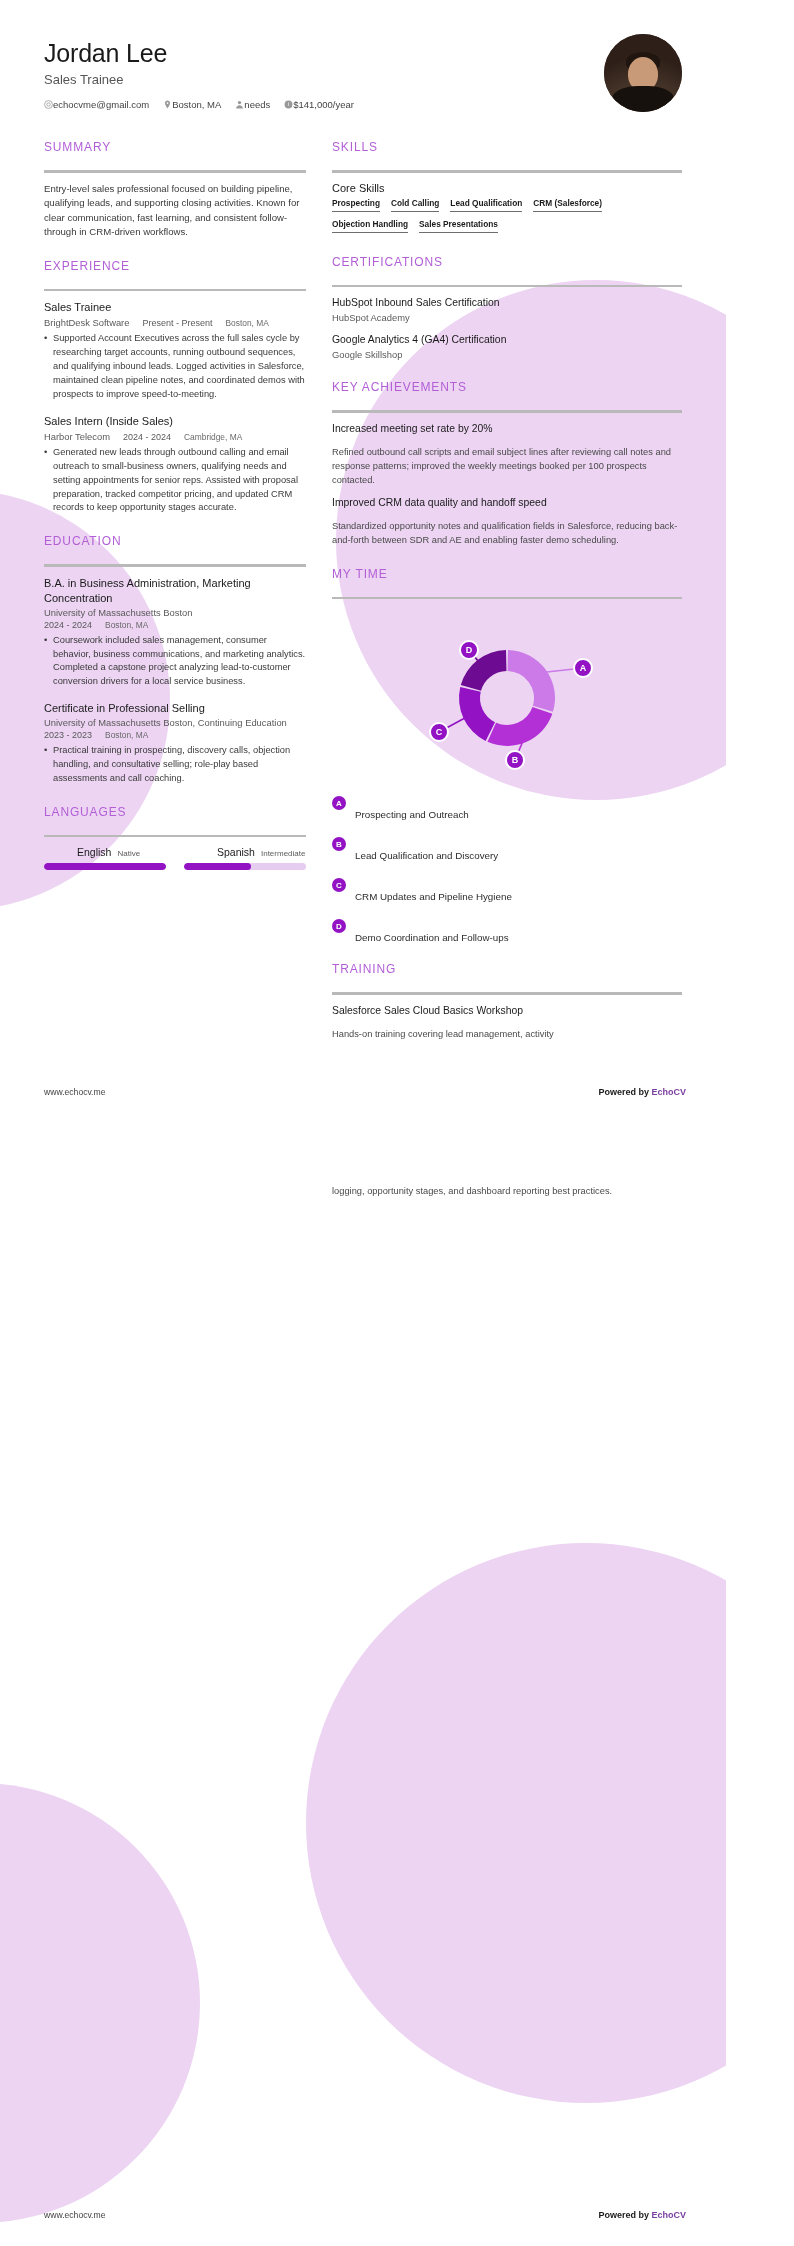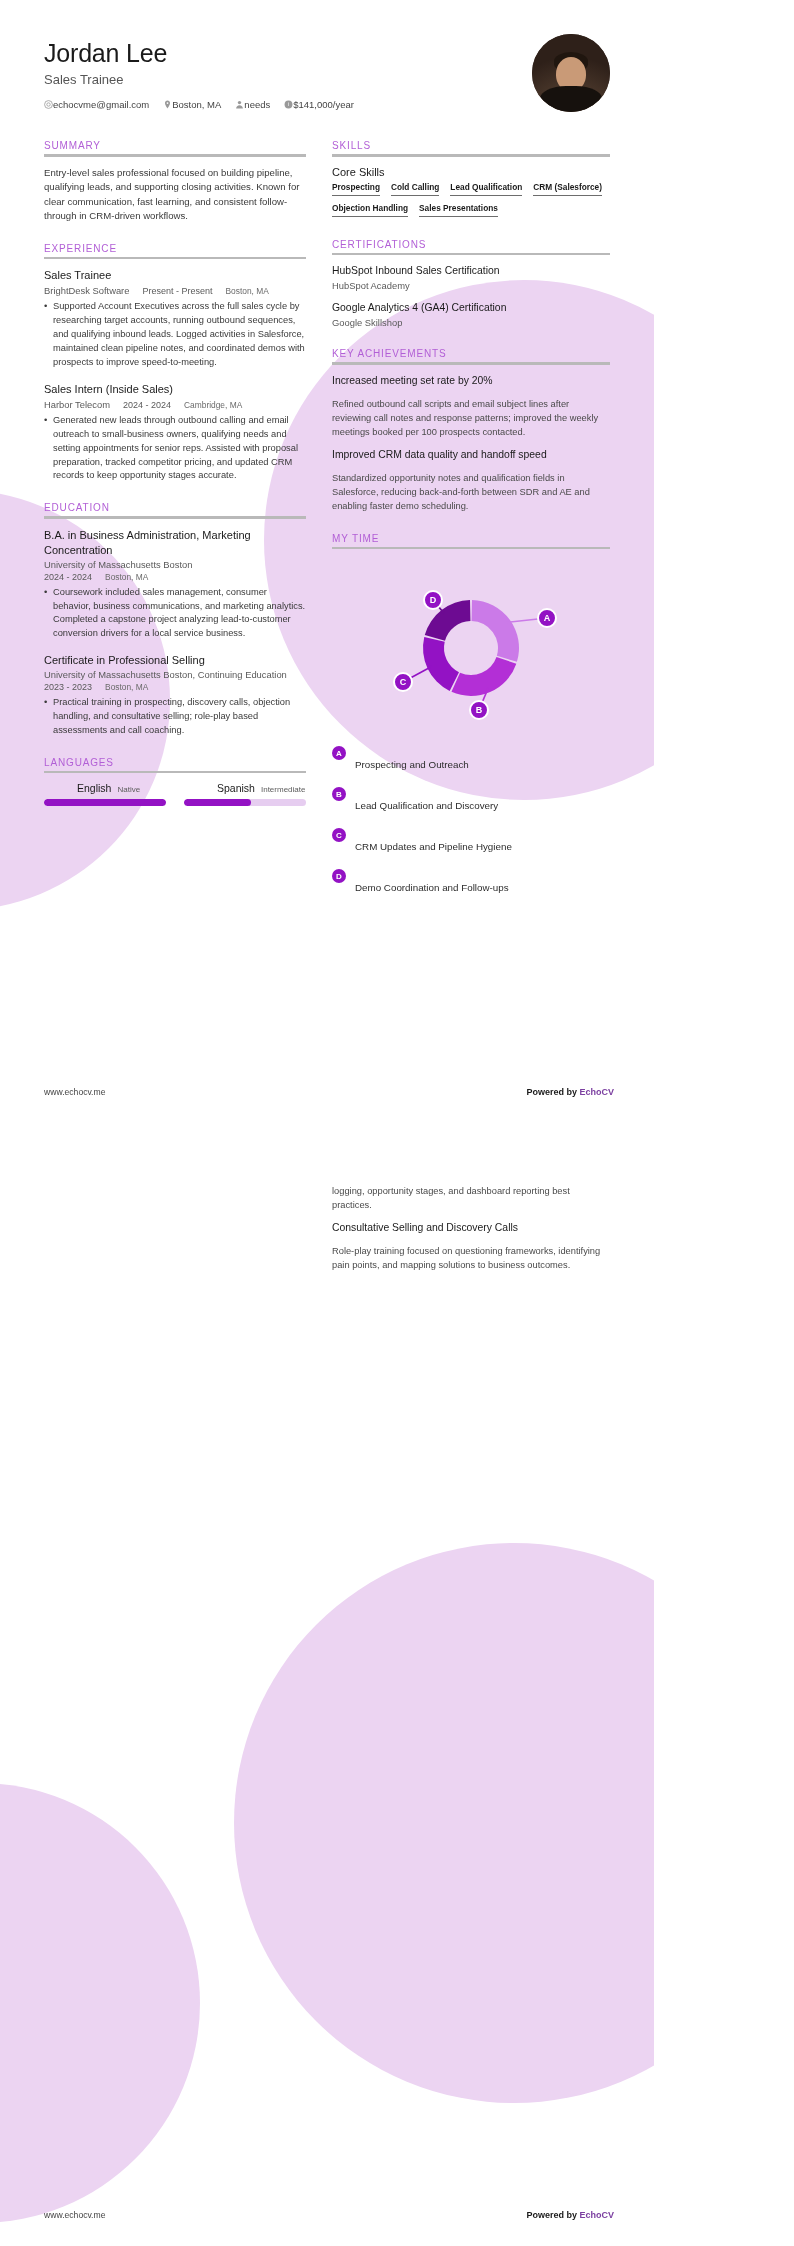--- a/index.html
+++ b/index.html
@@ -4,21 +4,21 @@
 <style>
   * { box-sizing: border-box; margin: 0; padding: 0; }
   html, body {
     width: 794px;
     background: #ffffff;
     font-family: "Liberation Sans", sans-serif;
     color: #2d2d2d;
   }
   .page {
     position: relative;
-    width: 654px;
+    width: 726px;
     height: 1123px;
     background: #ffffff;
     overflow: hidden;
   }
   
   .blob {
     position: absolute;
     border-radius: 50%;
     background: #ecd4f2;
     z-index: 0;
@@ -100,26 +100,26 @@
     background: #16110d;
   }
 
   
   .cols { display: flex; gap: 26px; margin-top: 28px; align-items: flex-start; }
   .col-left { width: 262px; flex: 0 0 262px; }
   .col-right { width: 200px; flex: 1 1 auto; }
 
   .sec { margin-bottom: 19px; }
   .sec-title {
-    font-size: 10px;
+    font-size: 12px;
     letter-spacing: 0.85px;
     color: #b25fd6;
     text-transform: uppercase;
     font-weight: 400;
-    padding-bottom: 3px;
+    padding-bottom: 16px;
   }
   .sec-rule { height: 2.5px; background: #b9b9b9; margin-bottom: 9px; }
 
   .para {
     font-size: 9.6px;
     line-height: 1.52;
     color: #3a3a3a;
   }
 
   
@@ -460,20 +460,28 @@
               <div class="legend-badge">C</div>
               <div class="legend-label">CRM Updates and Pipeline Hygiene</div>
             </div>
             <div class="legend-row">
               <div class="legend-badge">D</div>
               <div class="legend-label">Demo Coordination and Follow-ups</div>
             </div>
           </div>
         </div>
 
+        <div class="sec">
+          <div class="sec-title">TRAINING</div>
+          <div class="sec-rule"></div>
+          <div class="item">
+            <div class="item-title">Salesforce Sales Cloud Basics Workshop</div>
+            <div class="item-desc">Hands-on training covering lead management, activity</div>
+          </div>
+        </div>
 
       </div>
     </div>
   </div>
 
   <div class="footer">
     <div class="footer-left">www.echocv.me</div>
     <div class="footer-right">
       <span>Powered by </span><span class="brand">EchoCV</span>
     </div>
@@ -485,24 +493,20 @@
   <div class="blob p2-blob-left"></div>
 
   <div class="content">
     <div class="cols">
       <div class="col-left"></div>
       <div class="col-right">
         <div class="sec">
           <div class="item">
             <div class="item-desc" style="margin-top:0">logging, opportunity stages, and dashboard reporting best practices.</div>
           </div>
-          <div class="item">
-            <div class="item-title">Consultative Selling and Discovery Calls</div>
-            <div class="item-desc">Role-play training focused on questioning frameworks, identifying pain points, and mapping solutions to business outcomes.</div>
-          </div>
         </div>
       </div>
     </div>
   </div>
 
   <div class="footer">
     <div class="footer-left">www.echocv.me</div>
     <div class="footer-right">
       <span>Powered by </span><span class="brand">EchoCV</span>
     </div>

